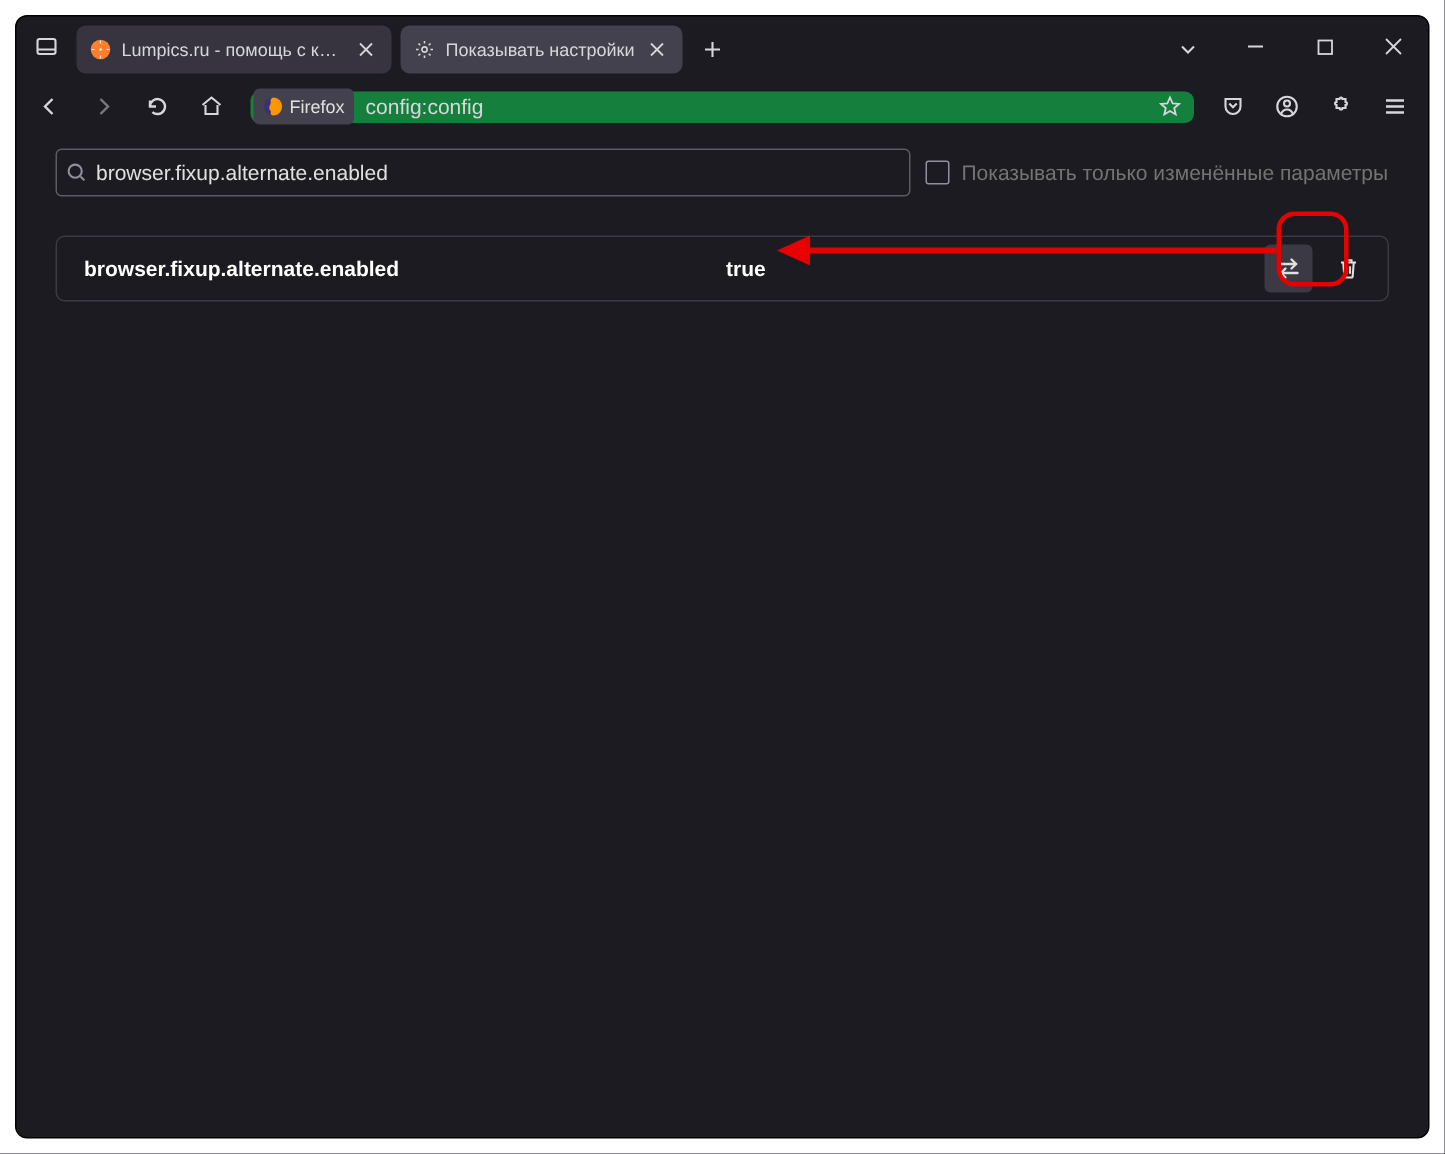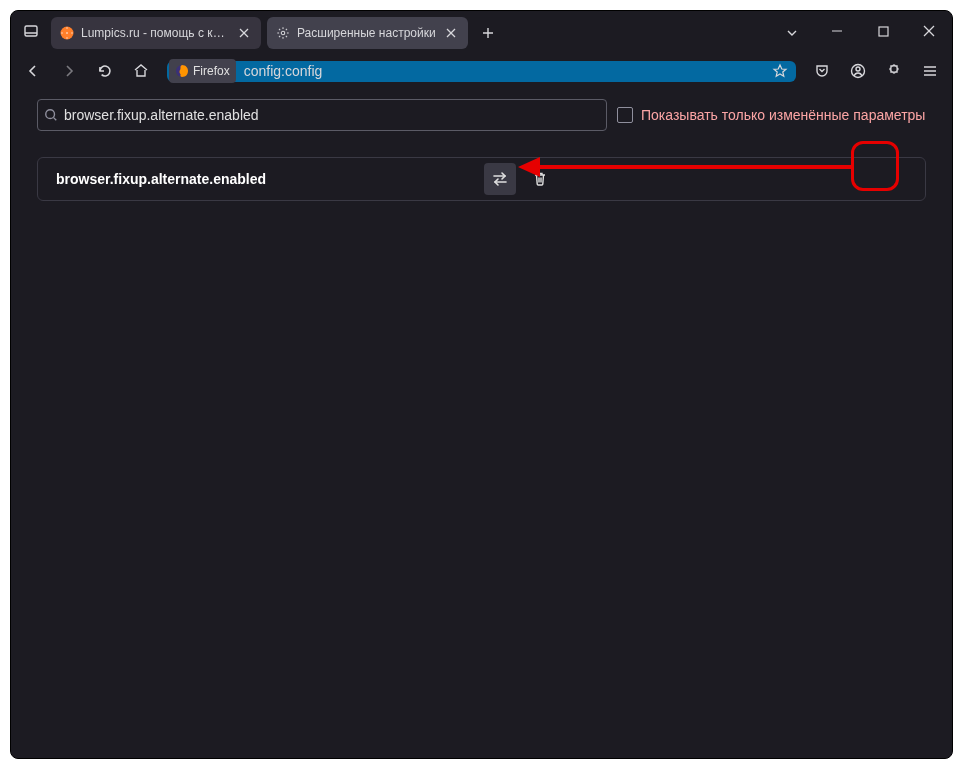--- a/index.html
+++ b/index.html
@@ -21,34 +21,34 @@
   .tab .favicon { width: 16px; height: 16px; margin-right: 6px; flex-shrink: 0; display: flex; align-items: center; justify-content: center; }
   .tab .label { white-space: nowrap; overflow: hidden; text-overflow: ellipsis; }
   .tab .close { width: 18px; height: 18px; margin-left: 6px; display: flex; align-items: center; justify-content: center; flex-shrink: 0; color: #d7d7db; }
   .tabs-add { width: 28px; height: 28px; display: flex; align-items: center; justify-content: center; color: #d7d7db; font-size: 16px; border-radius: 4px; }
   .tabs-overflow { width: 28px; height: 28px; display: flex; align-items: center; justify-content: center; color: #d7d7db; margin: 0 8px; }
   .winbtns { display: flex; }
   .winbtn { width: 46px; display: flex; align-items: center; justify-content: center; color: #d7d7db; }
   .toolbar { height: 40px; background: #1c1b22; display: flex; align-items: center; padding: 0 6px; gap: 4px; }
   .tbtn { width: 32px; height: 32px; display: flex; align-items: center; justify-content: center; color: #d7d7db; border-radius: 4px; }
   .urlbar {
-    flex: 1; height: 21px; background: #0369a1; border-radius: 6px; display: flex;
+    flex: 1; height: 21px; background: #15803d; border-radius: 6px; display: flex;
     align-items: center; margin: 0 6px; padding: 0 2px 0 2px;
   }
   .fx-badge { background: #42414d; color: #e0e0e0; font-size: 12px; height: 24px; display: flex; align-items: center; padding: 0 6px; border-radius: 4px; margin-right: 4px; }
   .fx-badge .fxi { width: 14px; height: 14px; margin-right: 4px; }
   .urltext { color: #d7d7db; font-size: 14px; flex: 1; padding: 0 4px; }
   .content { flex: 1; background: #1c1b22; padding: 8px 26px; color: #e0e0e0; position: relative; }
   .searchrow { display: flex; align-items: center; gap: 10px; }
   .searchbox {
     width: 570px; height: 32px; background: #1c1b22; border: 1px solid #5b5b66; border-radius: 4px;
     display: flex; align-items: center; padding: 0 6px; color: #e0e0e0; font-size: 14px;
   }
   .searchbox svg { margin-right: 6px; flex-shrink: 0; }
-  .chklbl { display: flex; align-items: center; gap: 8px; color: #fca5a5; font-size: 14px; flex: 1; }
+  .chklbl { display: flex; align-items: center; gap: 8px; color: #737373; font-size: 14px; flex: 1; }
   .chkbox { width: 16px; height: 16px; border: 1px solid #8f8f9d; border-radius: 2px; }
   .prefrow {
     margin-top: 26px; height: 44px; border: 1px solid #3a3944; border-radius: 6px;
     display: flex; align-items: center; padding: 0 10px 0 18px; background: #1c1b22; gap: 8px;
   }
   .prefname { font-weight: 700; color: #fff; font-size: 14px; flex: 0 0 420px; }
   .prefval { font-weight: 700; color: #fff; font-size: 14px; flex: 1; }
   .iconbtn { width: 32px; height: 32px; background: #3a3944; border-radius: 4px; display: flex; align-items: center; justify-content: center; color: #e0e0e0; }
   .iconbtn.plain { background: transparent; }
   .highlight {
@@ -90,21 +90,21 @@
             </svg>
         </span>
       </div>
       <div class="tab active">
         <span class="favicon">
           <svg width="14" height="14" viewBox="0 0 16 16" fill="none" stroke="#d7d7db" stroke-width="1.2">
               <circle cx="8" cy="8" r="2"></circle>
               <path d="M8 1.5v2M8 12.5v2M1.5 8h2M12.5 8h2M3.4 3.4l1.4 1.4M11.2 11.2l1.4 1.4M3.4 12.6l1.4-1.4M11.2 4.8l1.4-1.4"></path>
             </svg>
         </span>
-        <span class="label">Расширенные настройки</span>
+        <span class="label">Показывать настройки</span>
         <span class="close">
           <svg width="10" height="10" viewBox="0 0 10 10" stroke="#d7d7db" stroke-width="1.2">
               <line x1="1" y1="1" x2="9" y2="9"></line>
               <line x1="9" y1="1" x2="1" y2="9"></line>
             </svg>
         </span>
       </div>
       <div class="tabs-add">
         <svg width="12" height="12" viewBox="0 0 12 12" stroke="#d7d7db" stroke-width="1.4">
             <line x1="6" y1="1" x2="6" y2="11"></line>
@@ -213,20 +213,21 @@
         <span>browser.fixup.alternate.enabled</span>
       </div>
       <label class="chklbl">
         <span class="chkbox"></span>
         <span>Показывать только изменённые параметры</span>
       </label>
     </div>
 
     <div class="prefrow">
       <span class="prefname">browser.fixup.alternate.enabled</span>
+      <span class="prefval">true</span>
       <div class="iconbtn">
         <svg width="18" height="18" viewBox="0 0 18 18" fill="none" stroke="#e0e0e0" stroke-width="1.6" stroke-linecap="round">
           <line x1="3" y1="6" x2="14" y2="6"></line>
             <polyline points="11,3 14,6 11,9"></polyline>
           <line x1="15" y1="12" x2="4" y2="12"></line>
             <polyline points="7,9 4,12 7,15"></polyline>
         </svg>
       </div>
       <div class="iconbtn plain">
         <svg width="16" height="16" viewBox="0 0 16 16" fill="none" stroke="#e0e0e0" stroke-width="1.4">

